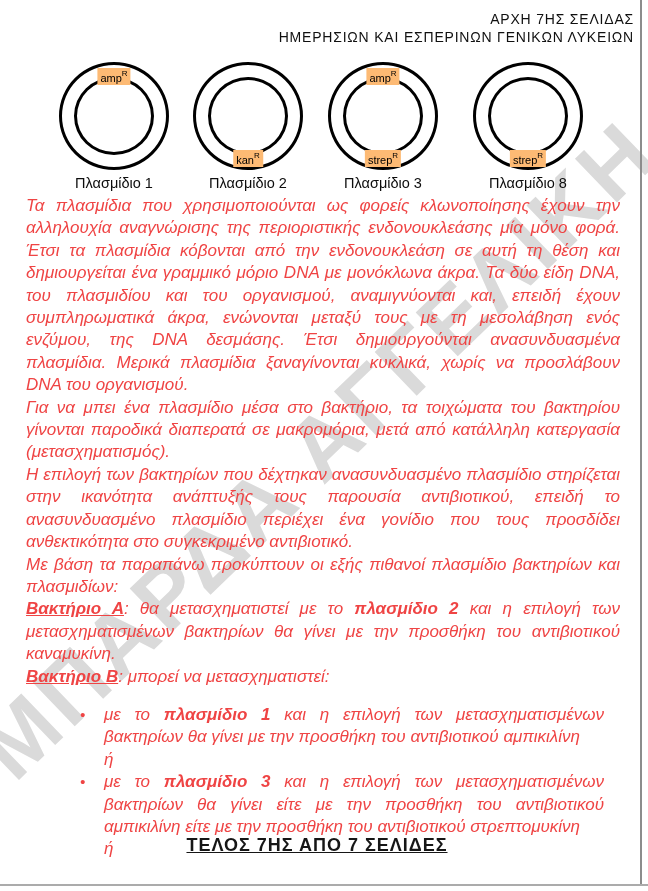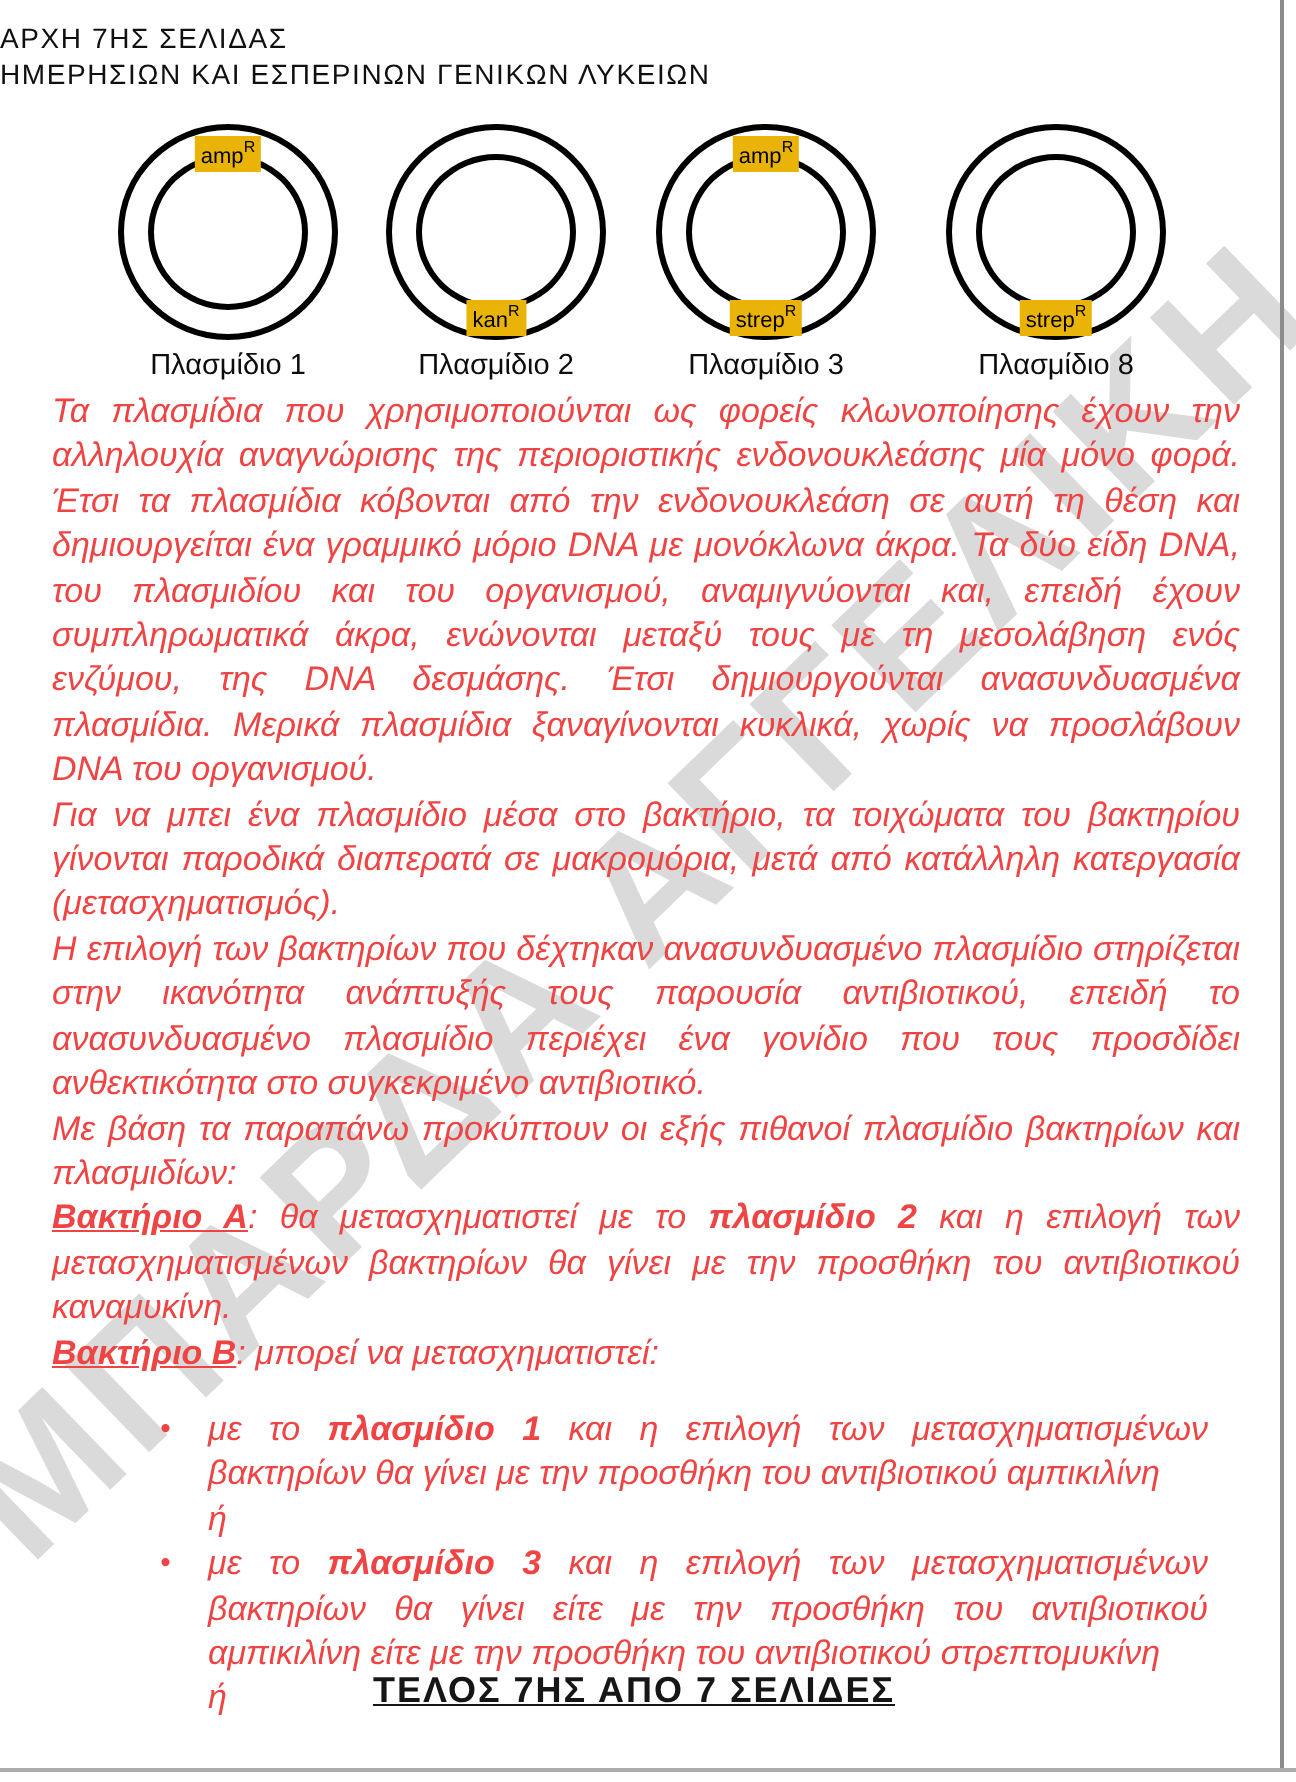--- a/index.html
+++ b/index.html
@@ -9,37 +9,37 @@
   }
   
   .watermark {
     position:absolute; left:-180px; top:398px; width:1000px; height:110px;
     transform:rotate(-44deg); transform-origin:center;
     font-size:88px; font-weight:bold; letter-spacing:4px; text-align:center;
     color:#dadada; white-space:nowrap; z-index:0; user-select:none;
   }
   .layer { position:relative; z-index:1; }
   
-  .header { position:absolute; left:0; right:14px; top:10px; text-align:left;
+  .header { position:absolute; left:0; right:14px; top:10px; text-align:right;
             font-size:14px; letter-spacing:0.8px; line-height:18px; color:#101010; }
   
   .plasmid-row { position:absolute; top:62px; left:0; width:648px; height:135px; }
   .plasmid { position:absolute; width:112px; top:0; }
   .p1 { left:58px; } .p2 { left:192px; } .p3 { left:327px; } .p4 { left:472px; }
   .ring-outer {
     width:104px; height:102px; border:3px solid #000; border-radius:50%;
     margin:0 auto; position:relative; background:transparent;
   }
   .ring-inner {
     position:absolute; left:50%; top:50%; transform:translate(-50%,-50%);
     width:74px; height:72px; border:3px solid #000; border-radius:50%;
   }
   .gene {
     position:absolute; left:50%; transform:translateX(-50%);
-    background:#eab308; padding:0 3px; font-size:11px; line-height:13px;
+    background:#fdba74; padding:0 3px; font-size:11px; line-height:13px;
     white-space:nowrap; z-index:2; color:#000;text-align:center;
   }
   .gene.top { top:6px; }
   .gene.bottom { top:88px; }
   .gene sup { font-size:8px; position:relative; top:-1px; }
   .plasmid-label { text-align:center; margin-top:5px; font-size:14.5px; color:#0d0d0d; }
   
   .content {
     position:absolute; left:26px; width:594px; top:195px;
     font-style:italic; font-size:17px; line-height:22.4px;

